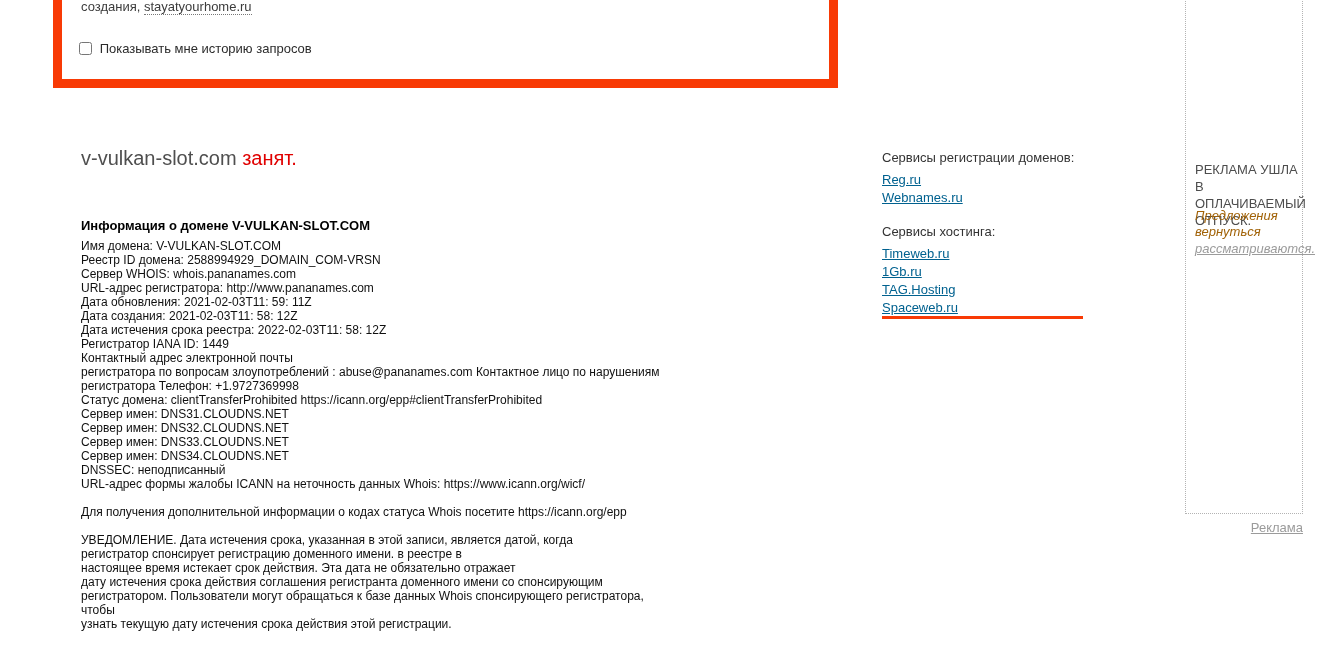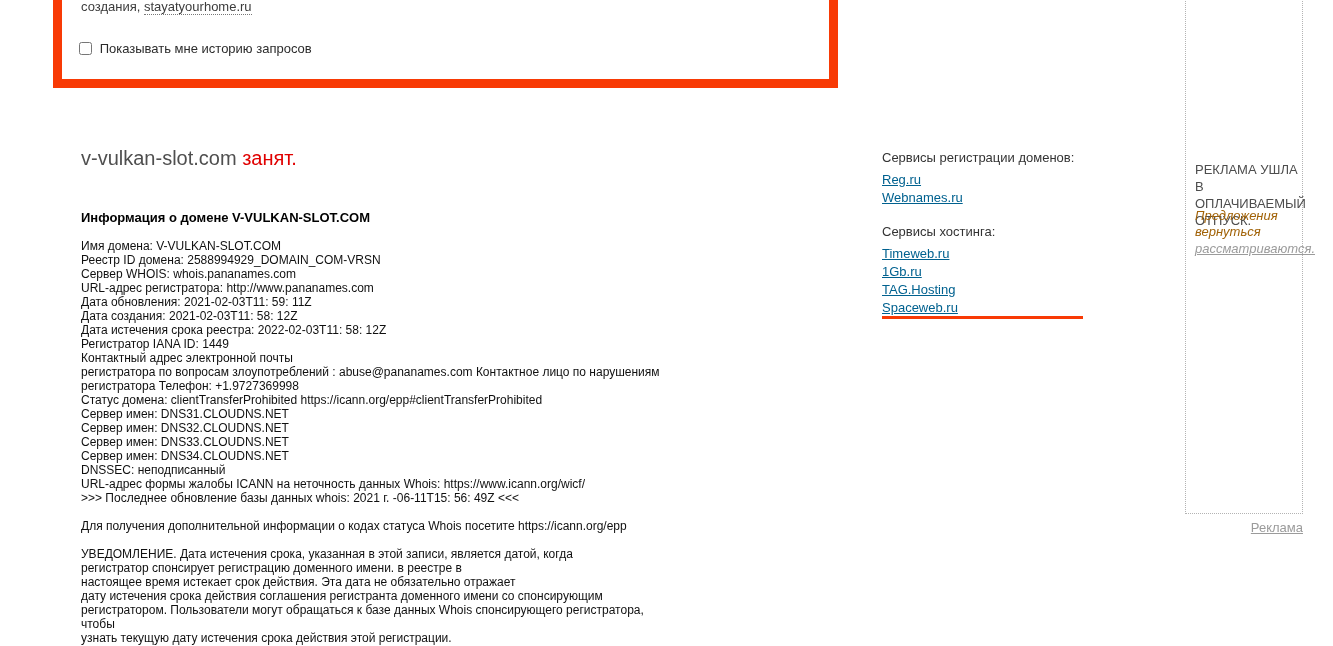--- a/index.html
+++ b/index.html
@@ -16,21 +16,21 @@
     border:9px solid var(--accent); background:#fff;
   }
   .example-line { position:absolute; left:19px; top:20px; font-size:13px; color:#3c3c3c; white-space:nowrap; }
   .example-link { color:#3c3c3c; text-decoration:none; border-bottom:1px dotted #777; cursor:pointer; }
   .history-line { position:absolute; left:17px; top:62px; font-size:13px; color:#2b2b2b; white-space:nowrap; }
   .history-line input { width:13px; height:13px; margin:0 4px 0 0; vertical-align:-2px; }
 
   
   .domain-heading { position:absolute; left:81px; top:147px; font-size:20px; color:#4f4f4f; white-space:nowrap; }
   .domain-heading .status { color:var(--red); }
-  .info-heading { position:absolute; left:81px; top:210px; font-size:13px; font-weight:bold; color:#000; white-space:nowrap; }
+  .info-heading { position:absolute; left:81px; top:218px; font-size:13px; font-weight:bold; color:#000; white-space:nowrap; }
   .whois { position:absolute; left:81px; top:239px; font-size:12px; color:#101010; }
   .whois div { height:14px; line-height:14px; white-space:nowrap; }
 
   
   .sidebar { position:absolute; left:882px; top:150px; width:215px; font-size:13px; }
   .sb-heading { color:#333; line-height:15px; margin:0 0 8px 0; }
   .sb-heading.second { margin-top:15px; }
   .sidebar a { display:inline-block; color:var(--link); text-decoration:underline; line-height:13px; margin:0 0 5px 0; cursor:pointer; }
   .sidebar a { clear:both; float:left; width:auto; }
   .sidebar .sb-links { overflow:hidden; }
@@ -76,21 +76,20 @@
     <div>Контактный адрес электронной почты</div>
     <div>регистратора по вопросам злоупотреблений : abuse@pananames.com Контактное лицо по нарушениям</div>
     <div>регистратора Телефон: +1.9727369998</div>
     <div>Статус домена: clientTransferProhibited https://icann.org/epp#clientTransferProhibited</div>
     <div>Сервер имен: DNS31.CLOUDNS.NET</div>
     <div>Сервер имен: DNS32.CLOUDNS.NET</div>
     <div>Сервер имен: DNS33.CLOUDNS.NET</div>
     <div>Сервер имен: DNS34.CLOUDNS.NET</div>
     <div>DNSSEC: неподписанный</div>
     <div>URL-адрес формы жалобы ICANN на неточность данных Whois: https://www.icann.org/wicf/</div>
-    <div>&gt;&gt;&gt; Последнее обновление базы данных whois: 2021 г. -06-11T15: 56: 49Z &lt;&lt;&lt;</div>
     <div>&nbsp;</div>
     <div>Для получения дополнительной информации о кодах статуса Whois посетите https://icann.org/epp</div>
     <div>&nbsp;</div>
     <div>УВЕДОМЛЕНИЕ. Дата истечения срока, указанная в этой записи, является датой, когда</div>
     <div>регистратор спонсирует регистрацию доменного имени. в реестре в</div>
     <div>настоящее время истекает срок действия. Эта дата не обязательно отражает</div>
     <div>дату истечения срока действия соглашения регистранта доменного имени со спонсирующим</div>
     <div>регистратором. Пользователи могут обращаться к базе данных Whois спонсирующего регистратора,</div>
     <div>чтобы</div>
     <div>узнать текущую дату истечения срока действия этой регистрации.</div>

